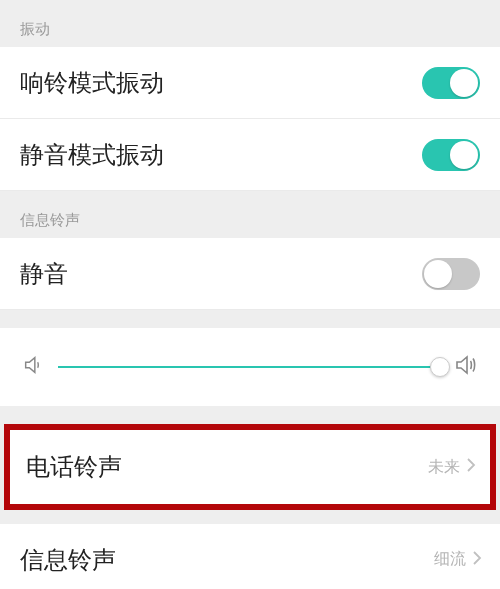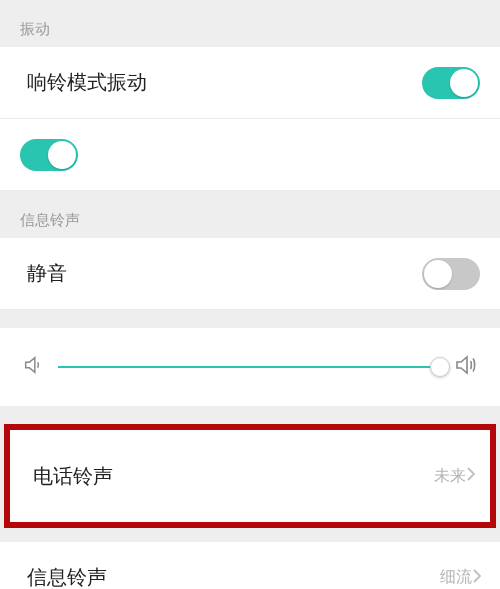--- a/index.html
+++ b/index.html
@@ -20,23 +20,22 @@
       display: flex;
       align-items: center;
       justify-content: space-between;
       background: #fff;
       padding: 0 20px;
       height: 72px;
       border-bottom: 1px solid #eaeaea;
     }
     .row:last-child { border-bottom: none; }
     .row-label {
-      font-size: 20px;
+      font-size: 24px;
       color: #222;
-      margin-left: 7px;
     }
     .gap { height: 18px; background: #eeeeee; }
     .toggle {
       width: 58px;
       height: 32px;
       border-radius: 16px;
       position: relative;
       cursor: pointer;
     }
     .toggle.on { background: #29c5b0; }
@@ -83,51 +82,52 @@
       align-items: center;
       justify-content: space-between;
       background: #fff;
       padding: 0 18px 0 20px;
       height: 72px;
       border-bottom: 1px solid #a3a3a3;
     }
     .nav-right {
       display: flex;
       align-items: center;
-      gap: 0;
+      gap: 6px;
     }
     .nav-value {
       font-size: 16px;
       color: #b5b5b5;
     }
     .chevron { color: #c0c0c0; }
     .highlight-box {
       border: 6px solid #b4070a;
       margin: 0 4px;
       background: #fff;
     }
     .highlight-box .nav-row {
       padding: 0 14px 0 16px;
       border-bottom: none;
-      height: 92px;
+      height: 74px;
     }
   </style>
 </head>
 <body>
 
 <div class="section-header">振动</div>
 
 <div class="row">
   <span class="row-label">响铃模式振动</span>
   <div class="toggle on">
       <div class="knob"></div>
     </div>
 </div>
 
 <div class="row">
+  <span class="row-label">静音模式振动</span>
   <div class="toggle on">
       <div class="knob"></div>
     </div>
 </div>
 
 <div class="section-header">信息铃声</div>
 
 <div class="row">
   <span class="row-label">静音</span>
   <div class="toggle off">

